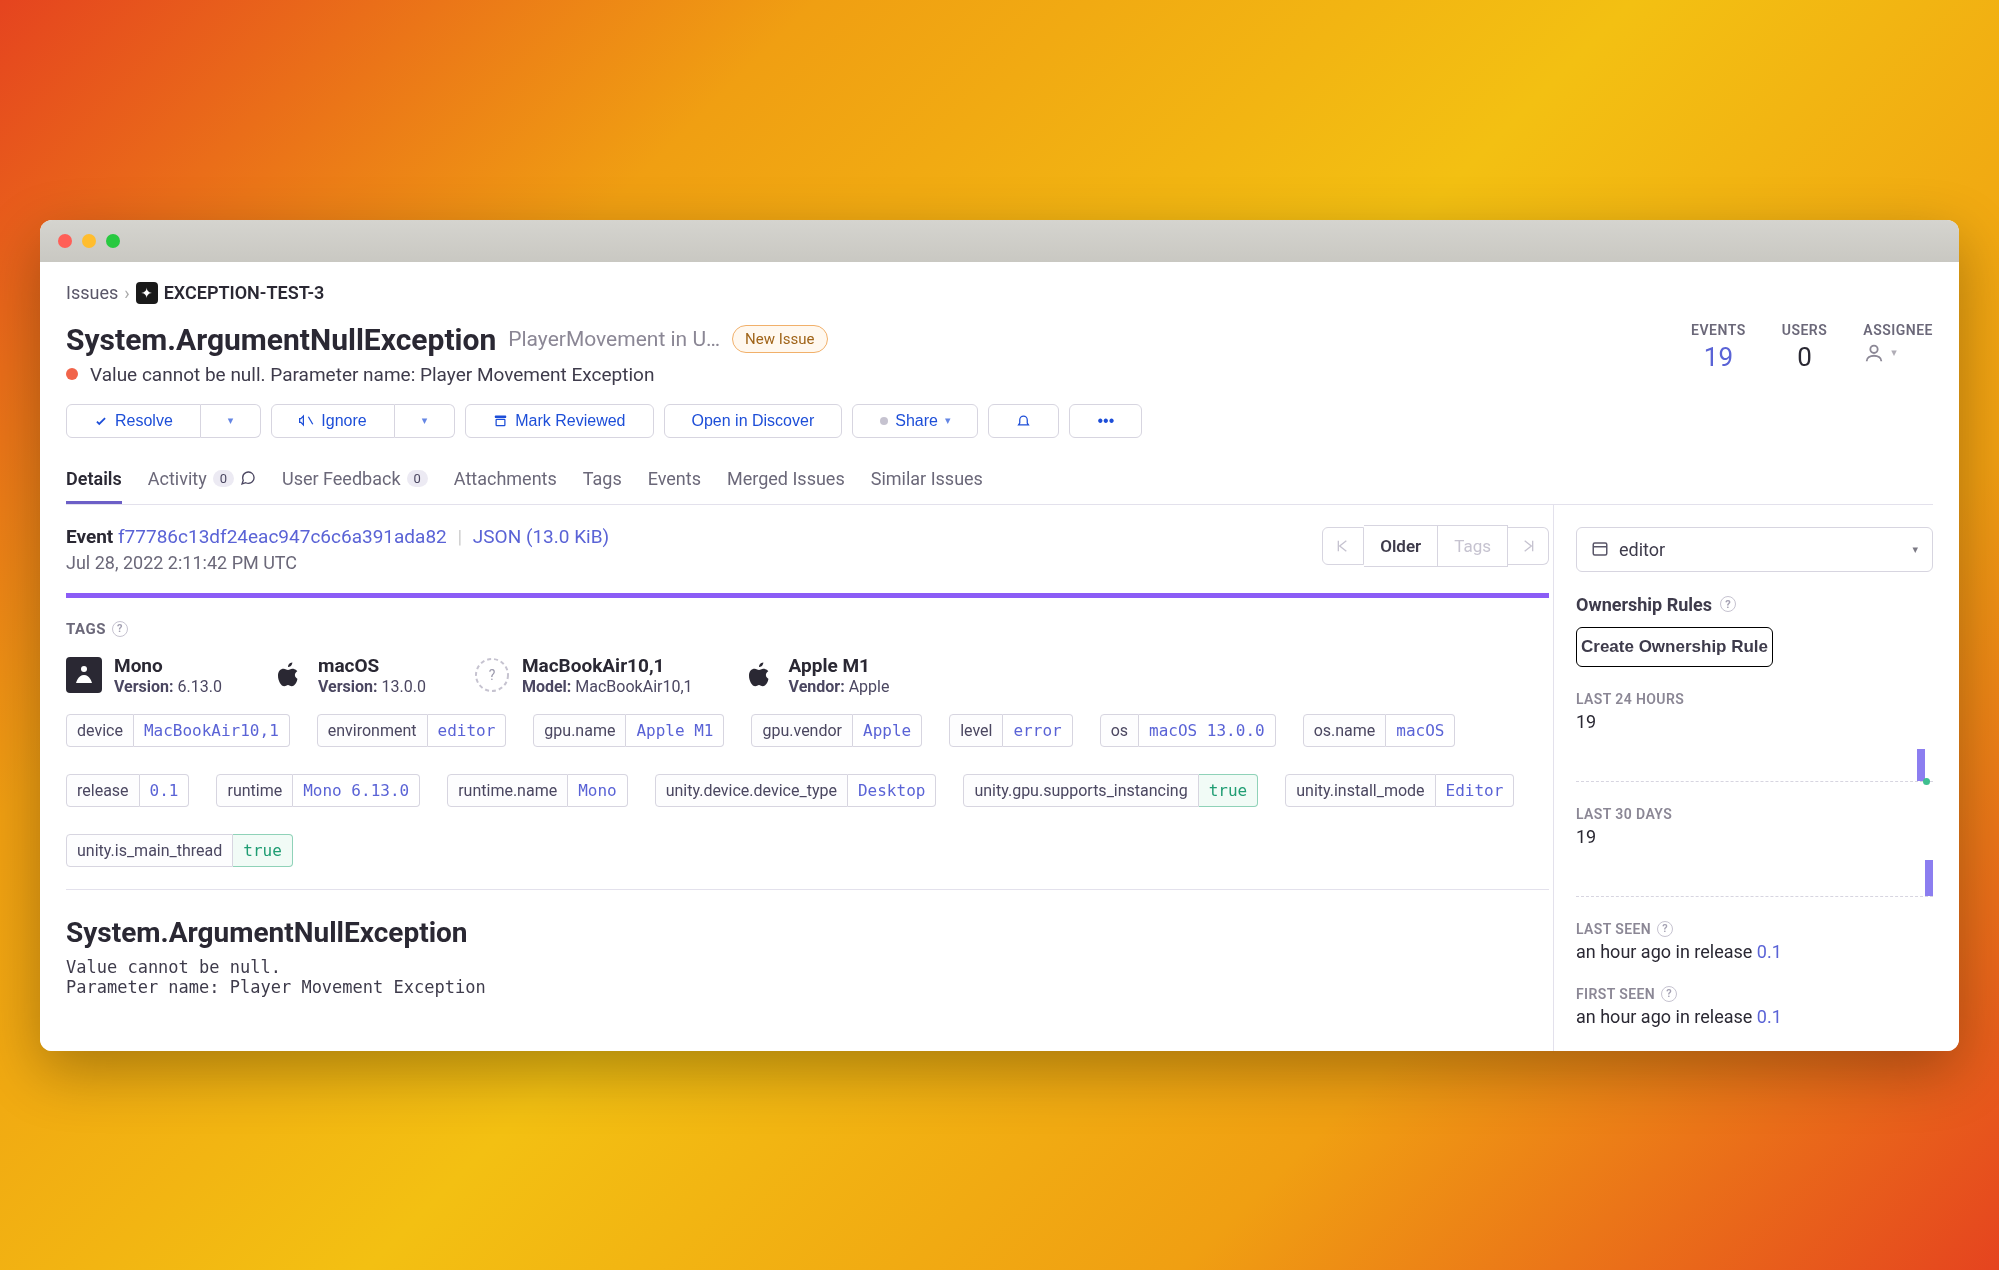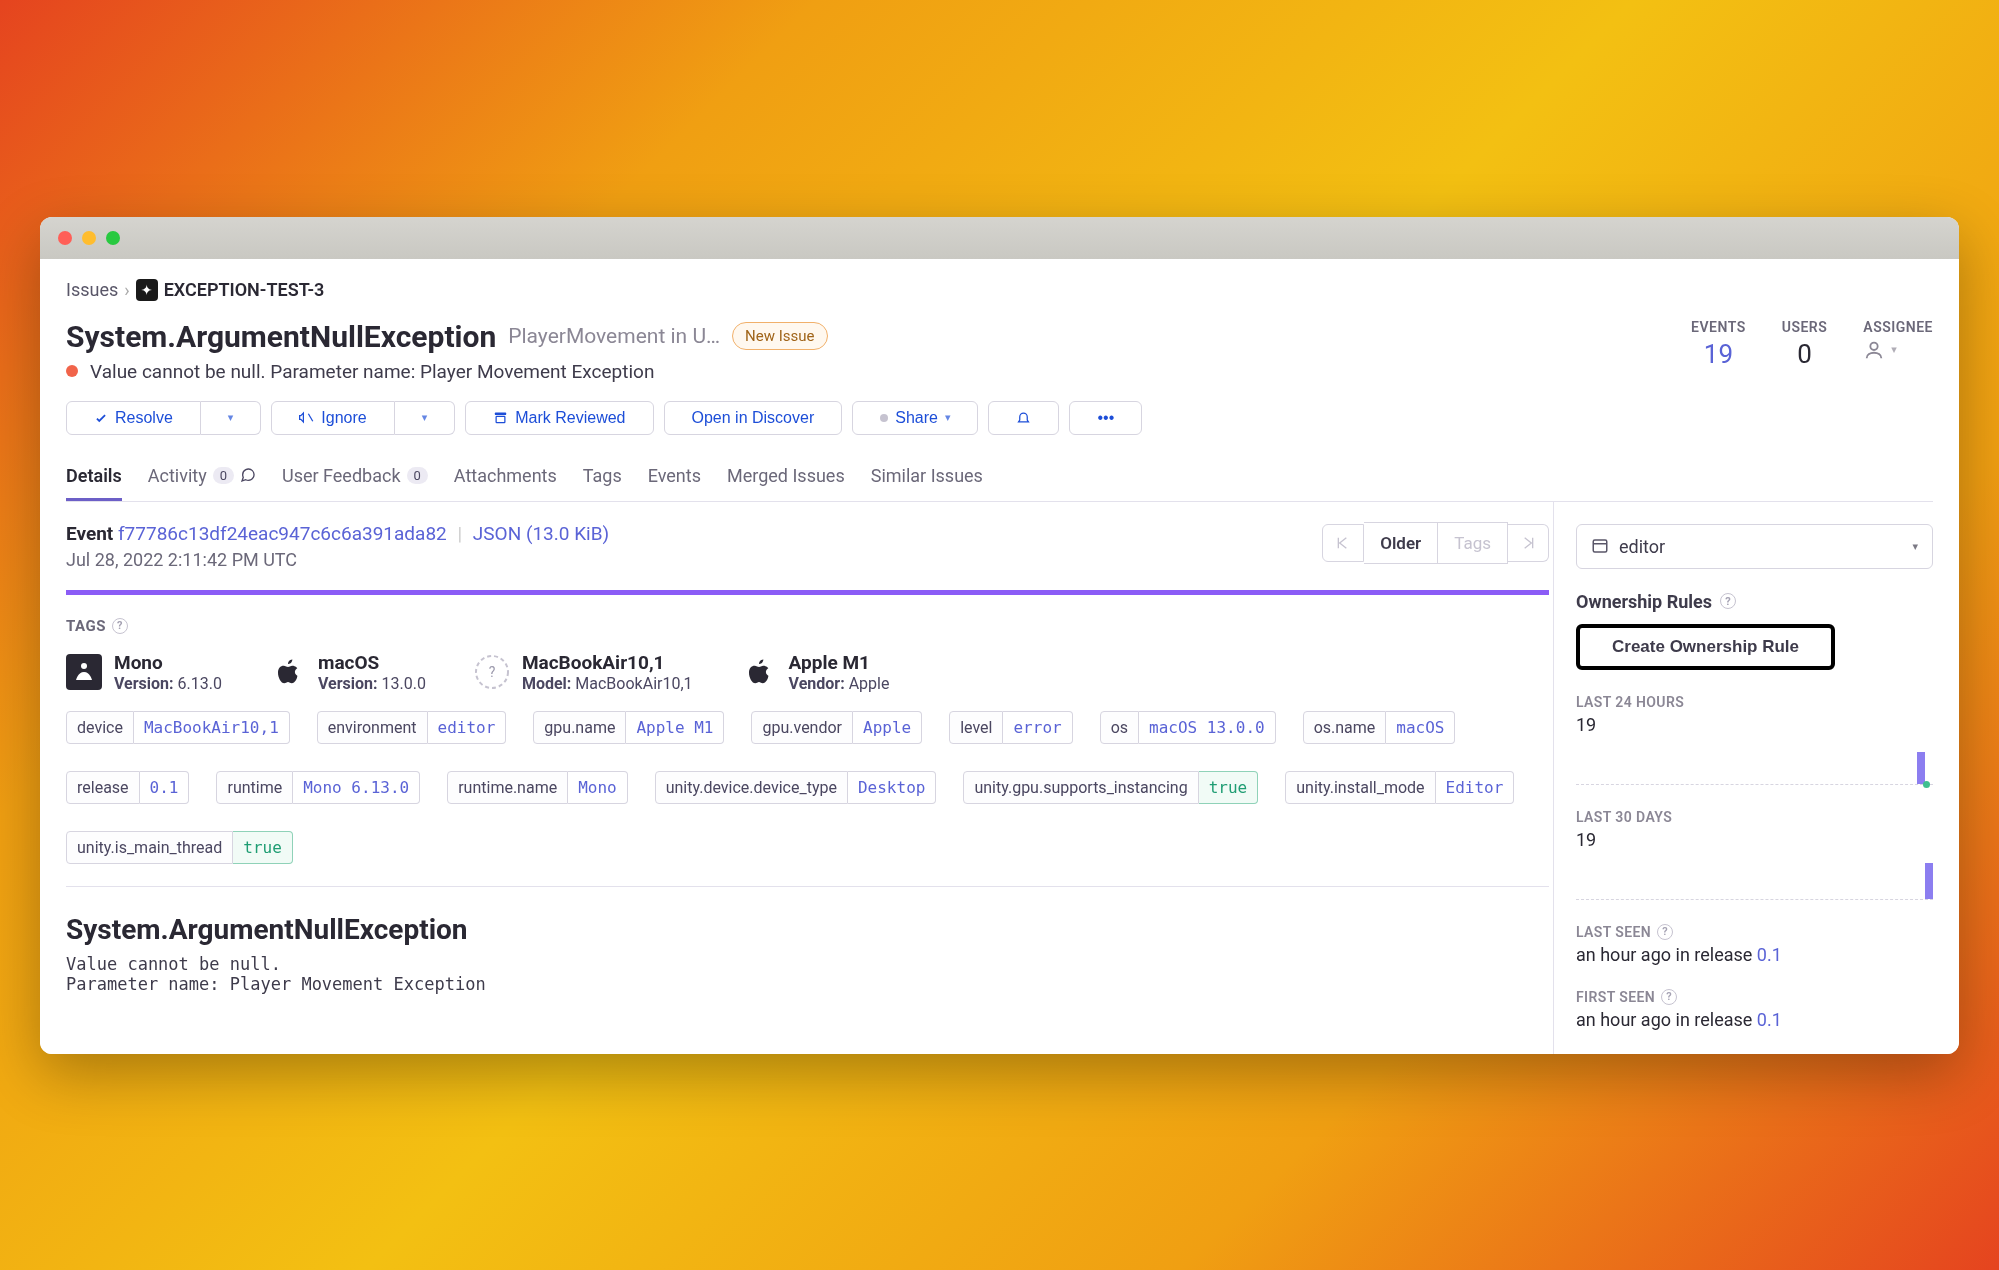--- a/index.html
+++ b/index.html
@@ -149,21 +149,21 @@
   border:1px solid #d7d5e0; border-radius:6px; padding:11px 14px;
   display:flex; align-items:center; justify-content:space-between; gap:10px;
   font-size:18px; color:#3e3b4b; cursor:pointer;
 }
 .env-left { display:flex; align-items:center; gap:10px; }
 .right-block { margin-top:24px; }
 .right-label { font-size:14px; font-weight:600; letter-spacing:0.4px; color:#8b8795; display:flex; align-items:center; gap:6px;}
 .right-value { font-size:18px; color:#2a2833; margin-top:4px;}
 .right-value .link { color:#5a63d6; }
 .ownership-head { font-size:18px; font-weight:700; color:#3e3b4b; display:flex; align-items:center; gap:8px; margin-top:22px;}
-.create-rule-btn { margin-top:12px; background:#fff; border:4px solid #000000; padding:9px 32px; border-radius:6px; font-size:17px; font-weight:600; color:#3e3b4b; cursor:pointer;}
+.create-rule-btn { margin-top:12px; background:#fff; border:1px solid #000000; padding:9px 4px; border-radius:6px; font-size:17px; font-weight:600; color:#3e3b4b; cursor:pointer;}
 
 .spark { position:relative; height:40px; margin-top:10px; border-bottom:1px dashed #d7d5e0; }
 .spark-bar { position:absolute; right:8px; bottom:0; width:8px; background:#8c7ef0; }
 .spark-dot { position:absolute; right:3px; bottom:-4px; width:7px; height:7px; background:#3fbf8f; border-radius:50%; }
 svg { display:block; }
 </style>
 </head>
 <body>
 
 <div class="window">

